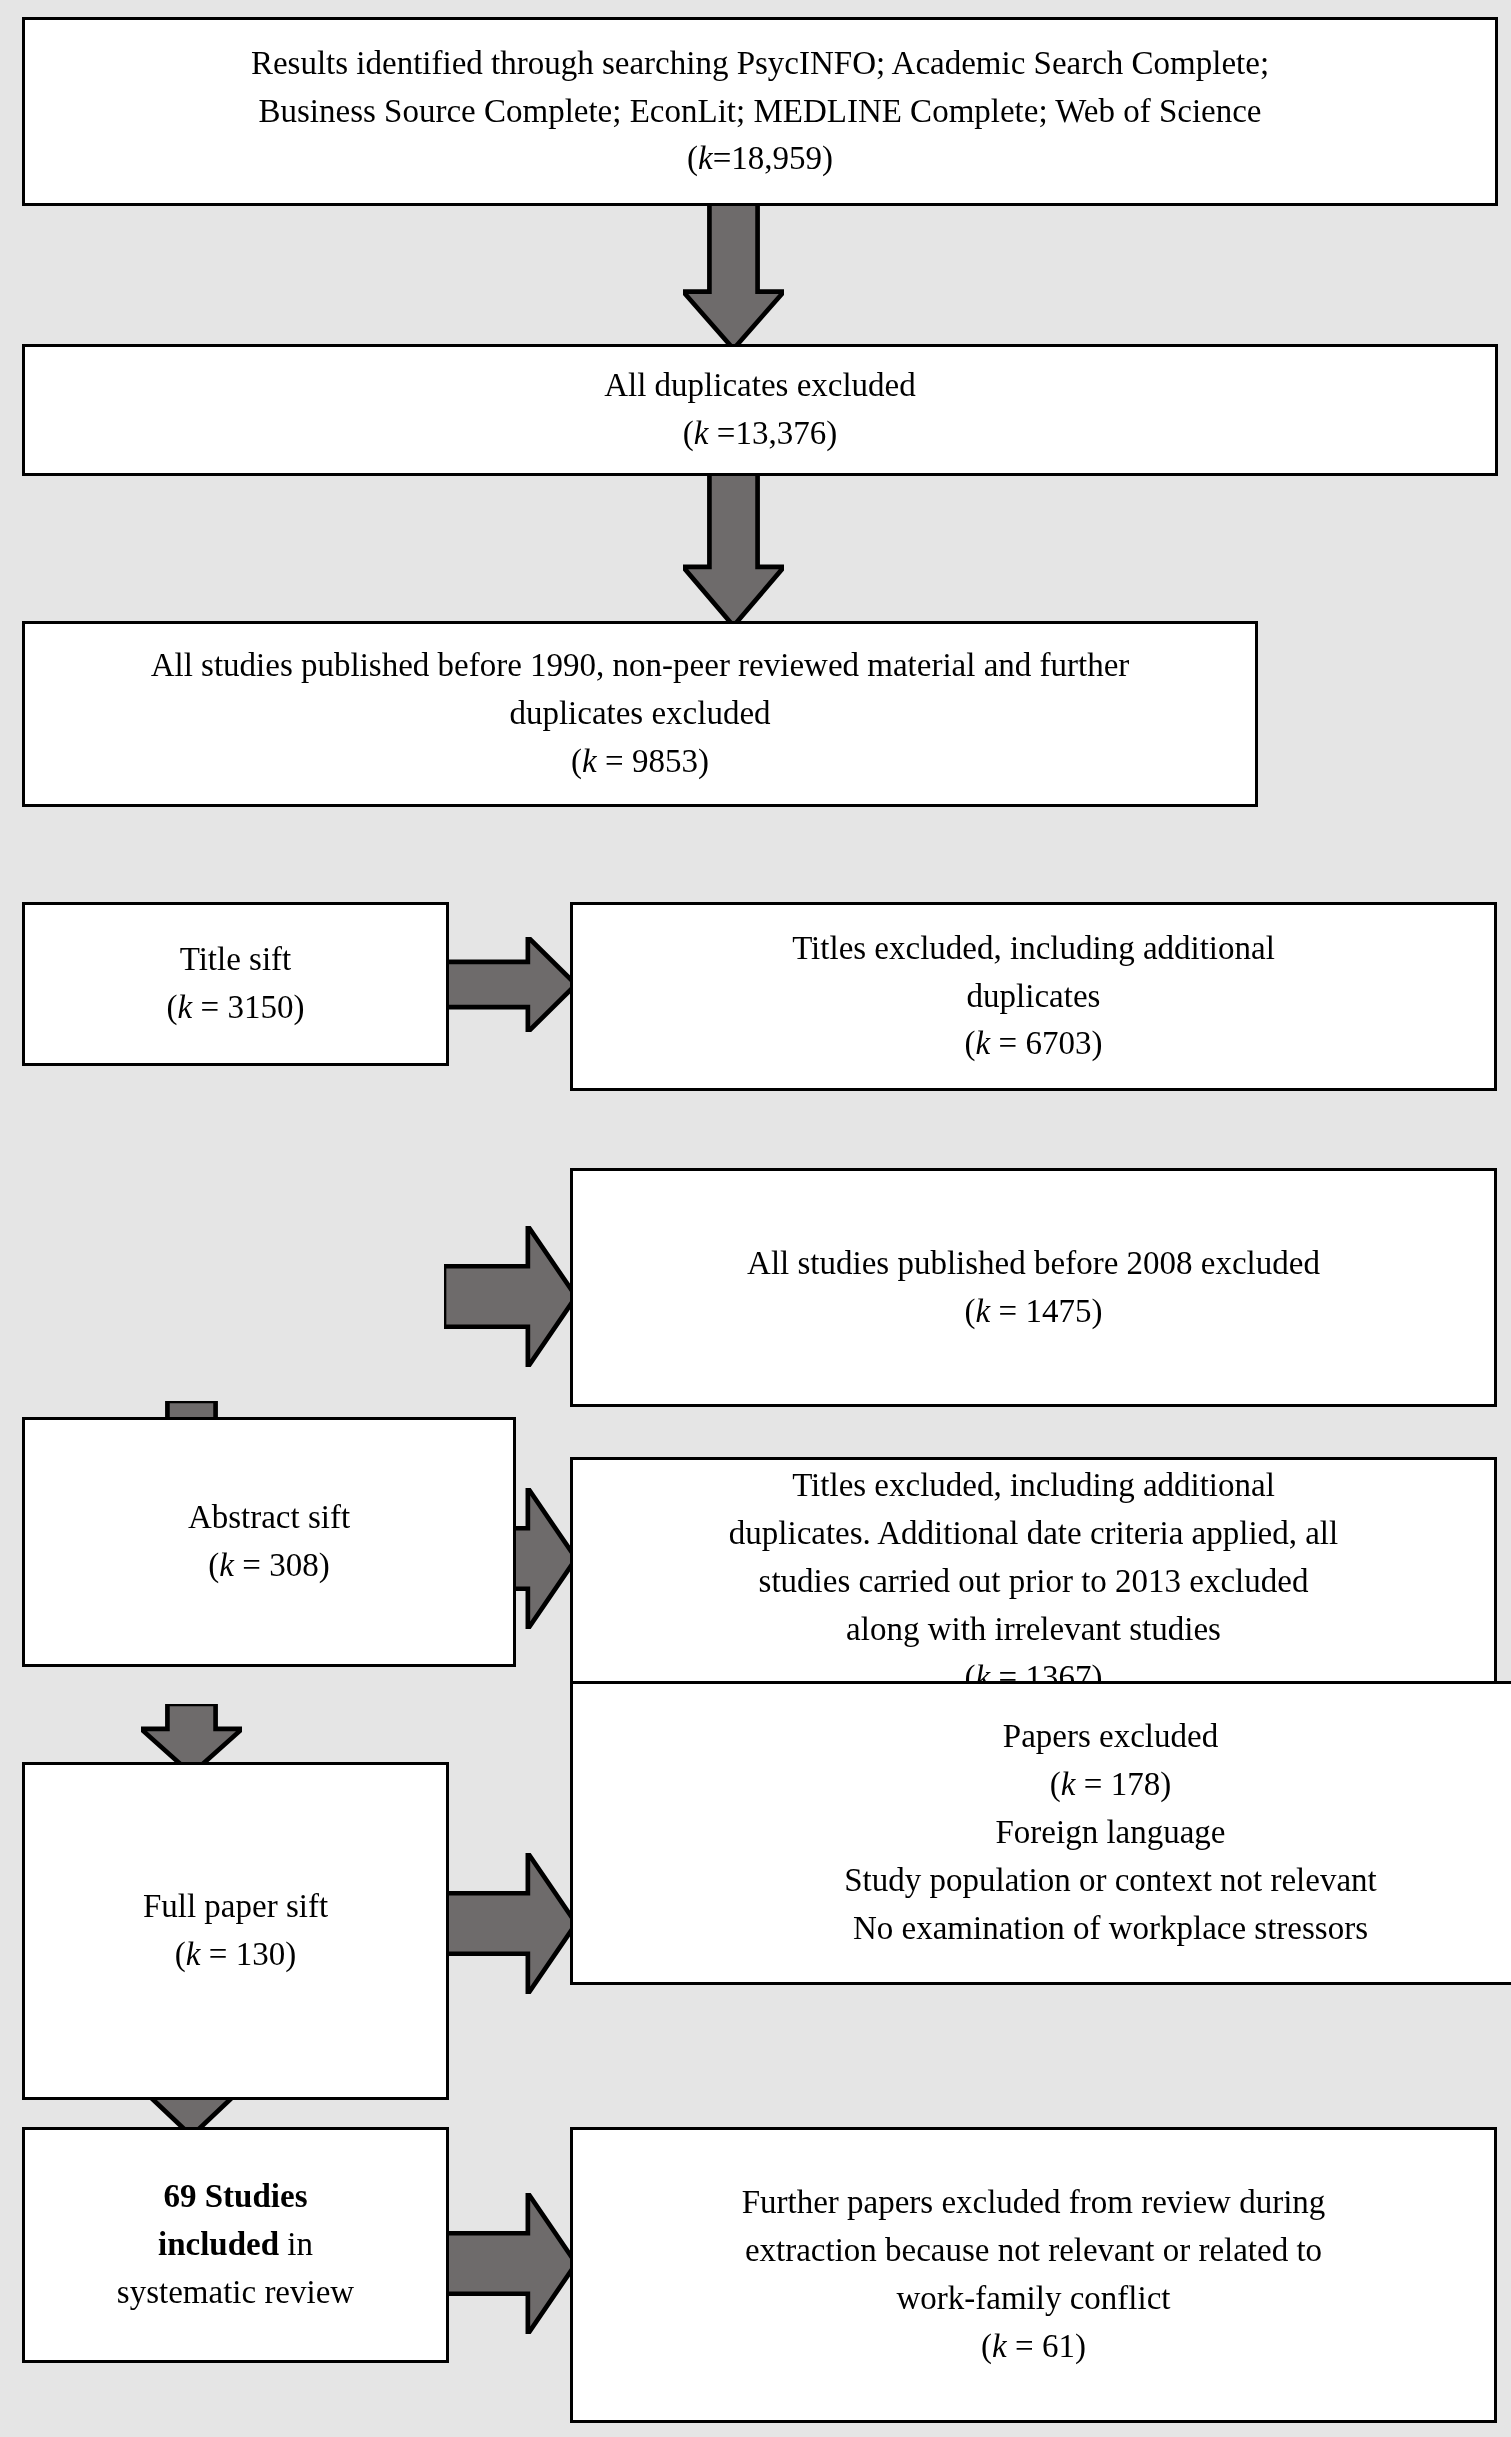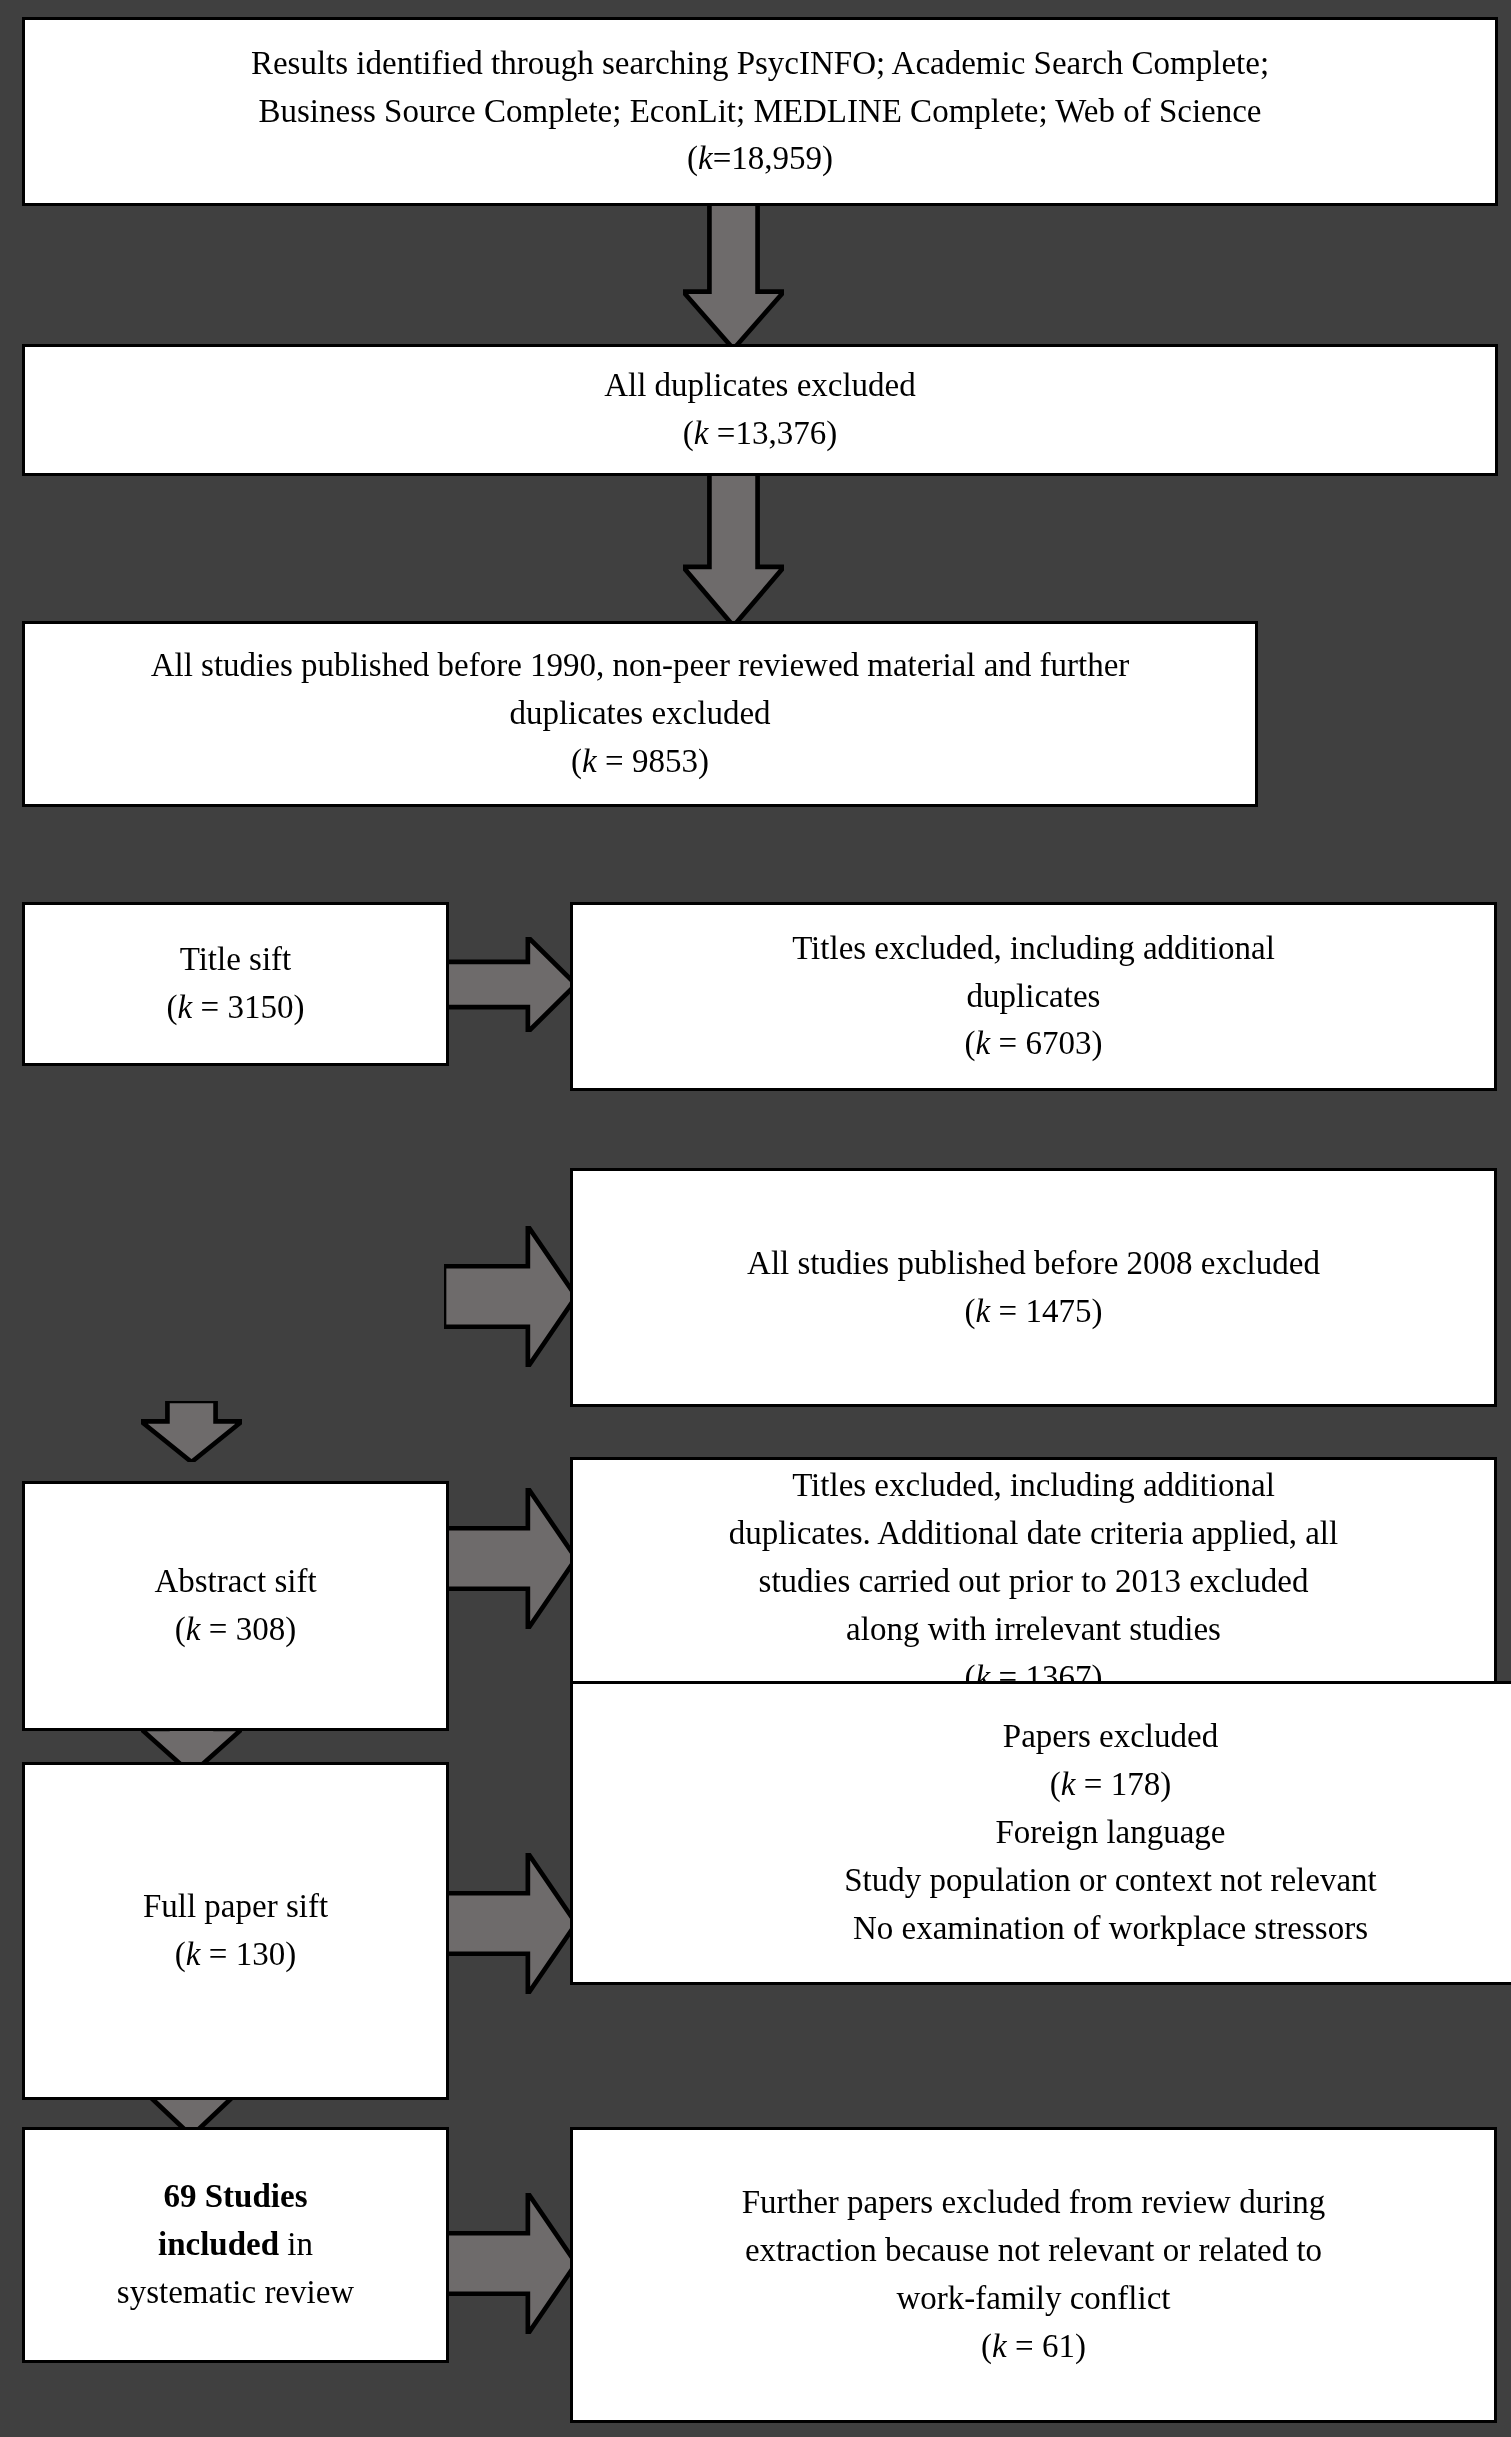--- a/index.html
+++ b/index.html
@@ -6,21 +6,21 @@
   html,body{margin:0;padding:0;background:#ffffff;}
   body{
     font-family:"Liberation Serif","DejaVu Serif",serif;
     color:#000;
     -webkit-font-smoothing:none;
   }
   #page{
     position:relative;
     width:1511px;
     height:2438px;
-    background:#404040;
+    background:#e5e5e5;
     overflow:hidden;
   }
   
   .box{
     position:absolute;
     box-sizing:border-box;
     background:#ffffff;
     border:3.9px solid #000000;
     display:flex;
     flex-direction:column;
@@ -132,21 +132,21 @@
     <span class="line">duplicates</span>
     <span class="line"><span>(</span><span class="ital">k</span><span> = 6703)</span></span>
   </div>
 
 
   <div class="box" style="left:570px; top:1168px; width:927px; height:239px;">
     <span class="line">All studies published before 2008 excluded</span>
     <span class="line"><span>(</span><span class="ital">k</span><span> = 1475)</span></span>
   </div>
 
-  <div class="box" style="left:22px; top:1481px; width:427px; height:250px;text-align:center;">
+  <div class="box" style="left:22px; top:1417px; width:494px; height:250px;text-align:center;">
     <span class="line">Abstract sift</span>
     <span class="line"><span>(</span><span class="ital">k</span><span> = 308)</span></span>
   </div>
 
   <div class="box" style="left:570px; top:1457px; width:927px; height:250px;">
     <span class="line">Titles excluded, including additional</span>
     <span class="line">duplicates. Additional date criteria applied, all</span>
     <span class="line">studies carried out prior to 2013 excluded</span>
     <span class="line">along with irrelevant studies</span>
     <span class="line"><span>(</span><span class="ital">k</span><span> = 1367)</span></span>

